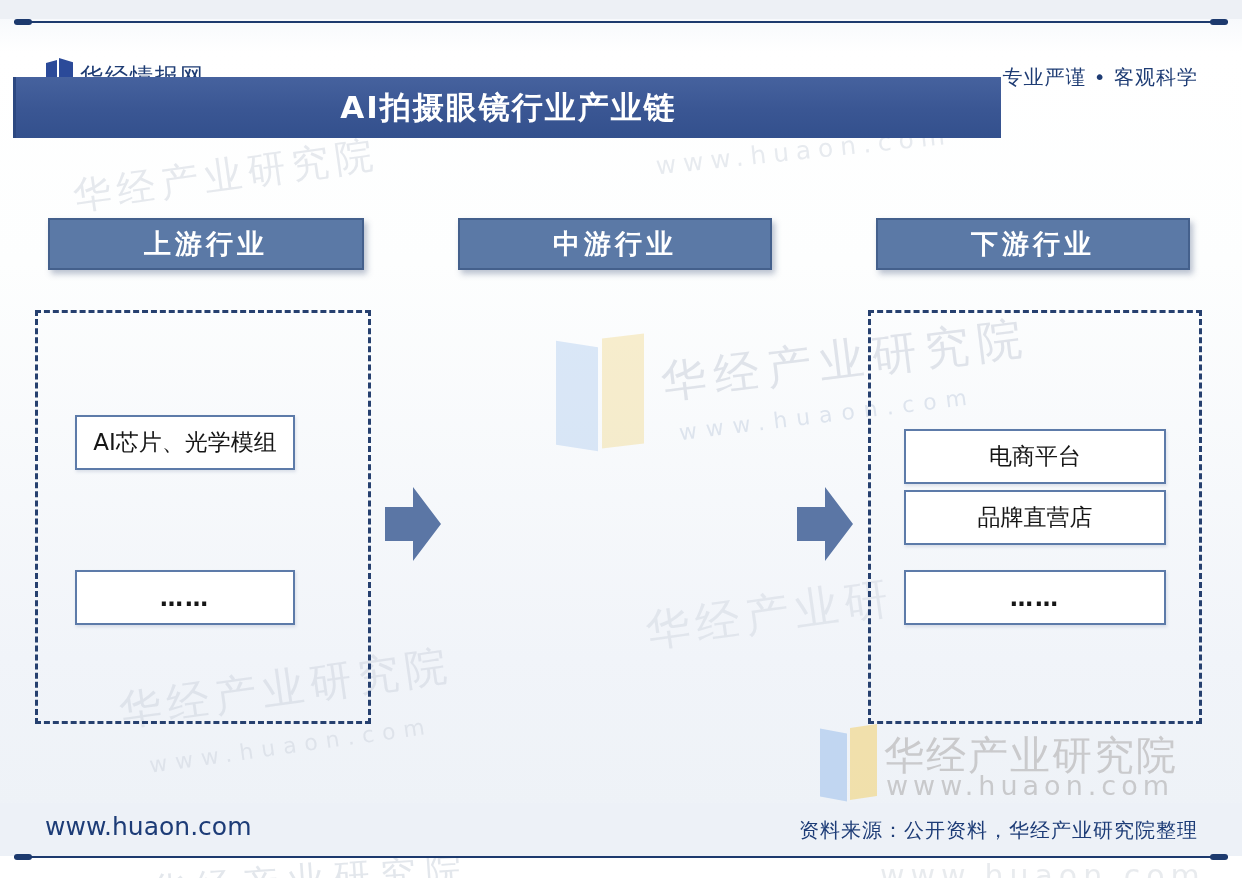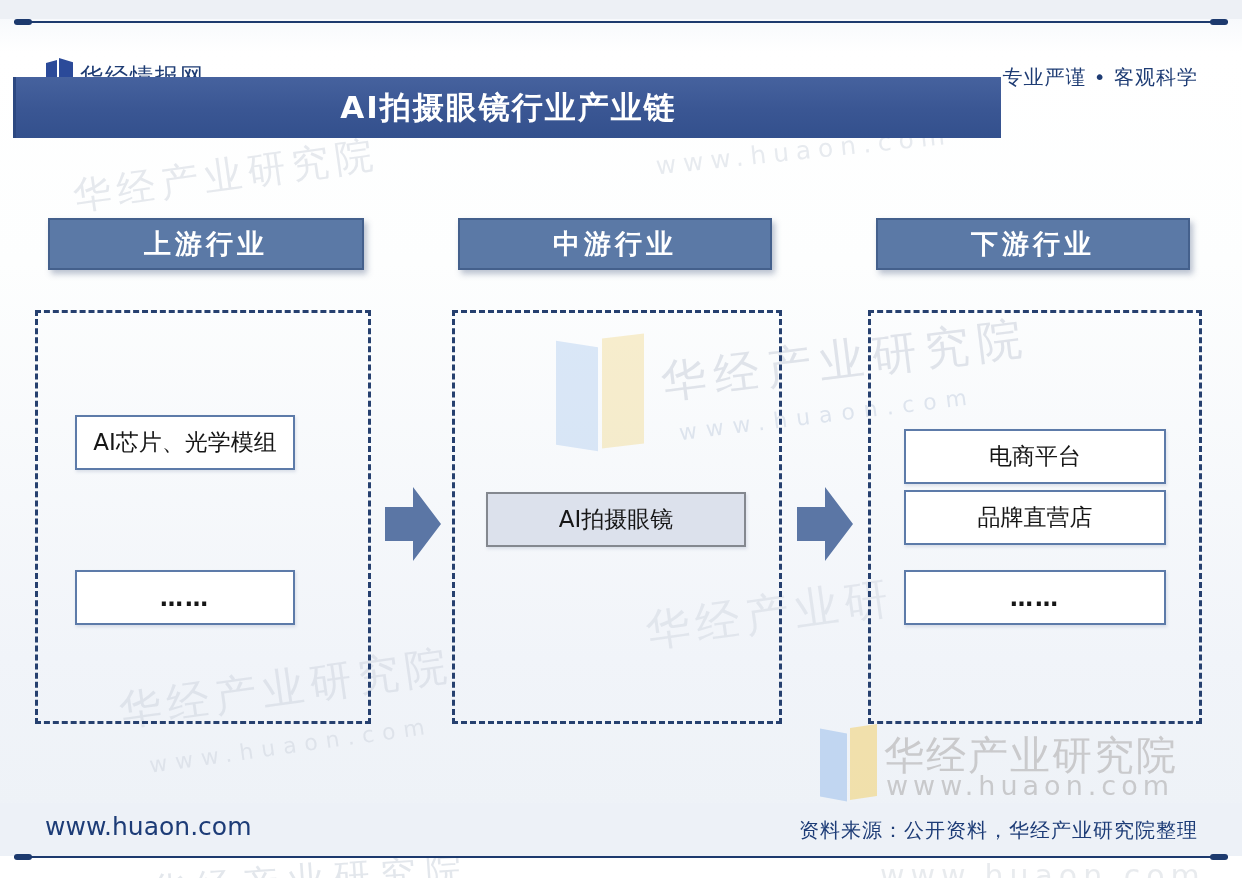--- a/index.html
+++ b/index.html
@@ -118,23 +118,20 @@
 
   <div class="col-head" id="head-up">上游行业</div>
   <div class="col-head" id="head-down">下游行业</div>
   <div class="col-head" id="head-mid">中游行业</div>
 
   <div class="dash-box" id="box-up">
     <div class="item" id="up-item-1">AI芯片、光学模组</div>
     <div class="item dots" id="up-item-3">……</div>
   </div>
 
-  <div class="dash-box" id="box-mid">
-    <div class="item" id="mid-item-1">AI拍摄眼镜</div>
-  </div>
 
   <div class="dash-box" id="box-down">
     <div class="item" id="down-item-1">电商平台</div>
     <div class="item" id="down-item-2">品牌直营店</div>
     <div class="item dots" id="down-item-3">……</div>
   </div>
 
   <div class="arrow" id="arrow-1"></div>
   <div class="arrow" id="arrow-2"></div>
 

